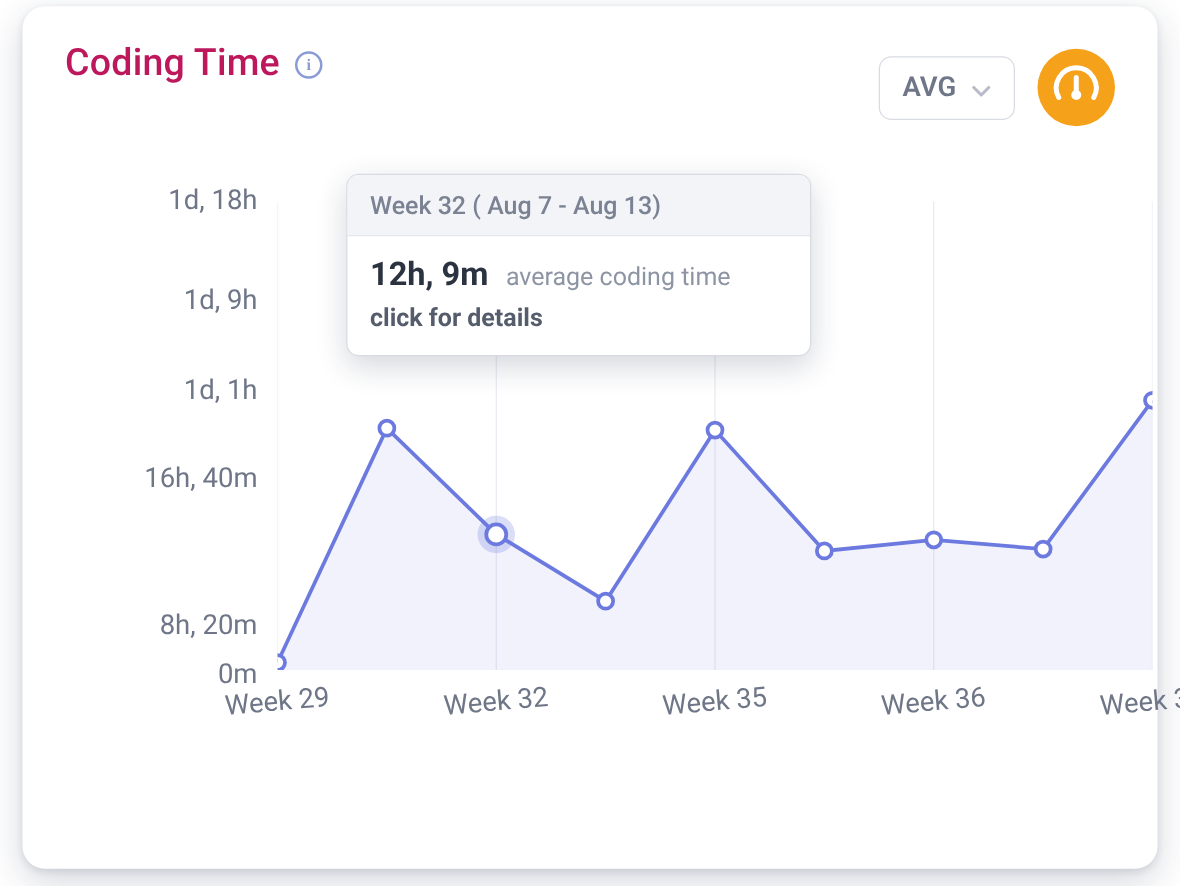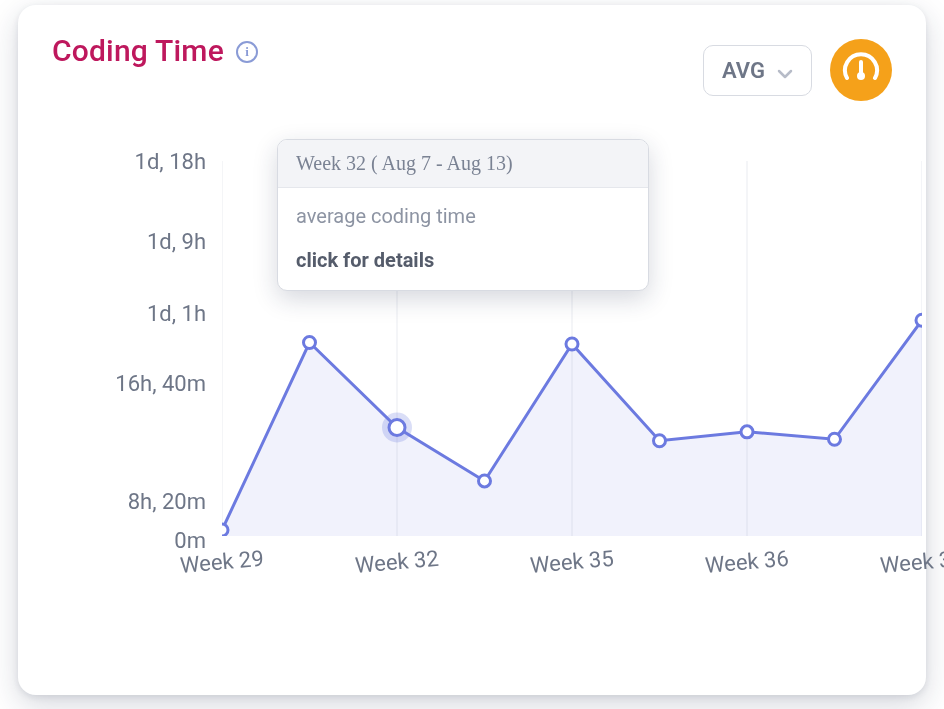--- a/index.html
+++ b/index.html
@@ -176,41 +176,40 @@
     width: 372px;
     overflow: hidden;
   }
   .tooltip-head {
     background: #f3f4f7;
     border-bottom: 1px solid #e5e7ec;
     padding: 12px 18px;
     font-size: 20px;
     color: #7a8293;
     font-weight: 500;
-    font-family: Liberation Serif, serif;
   }
   .tooltip-body {
     padding: 16px 18px 18px 18px;
   }
   .tooltip-main {
     display: flex;
     align-items: baseline;
     gap: 14px;
   }
   .tooltip-val {
     font-size: 26px;
     font-weight: 700;
     color: #2b3240;
   }
   .tooltip-sub {
     font-size: 20px;
     color: #8d94a3;
   }
   .tooltip-cta {
-    margin-top: 20px;
+    margin-top: 7px;
     font-size: 20px;
     font-weight: 700;
     color: #555c6b;
   }
 </style>
 </head>
 <body>
 
 <div class="card">
 
@@ -275,20 +274,21 @@
         <div class="x-tick" style="left: 175px; top: 4px;">Week 32</div>
         <div class="x-tick" style="left: 350px; top: 4px;">Week 35</div>
         <div class="x-tick" style="left: 525px; top: 4px;">Week 36</div>
         <div class="x-tick" style="left: 700px; top: 4px;">Week 38</div>
       </div>
 
     <div class="tooltip" id="tooltip" style="left: 225px; top: -22px;">
       <div class="tooltip-head">Week 32 ( Aug 7 - Aug 13)</div>
       <div class="tooltip-body">
         <div class="tooltip-main">
+          <span class="tooltip-val">12h, 9m</span>
           <span class="tooltip-sub">average coding time</span>
         </div>
         <div class="tooltip-cta">click for details</div>
       </div>
     </div>
   </div>
 
 </div>
 
 </body></html>

